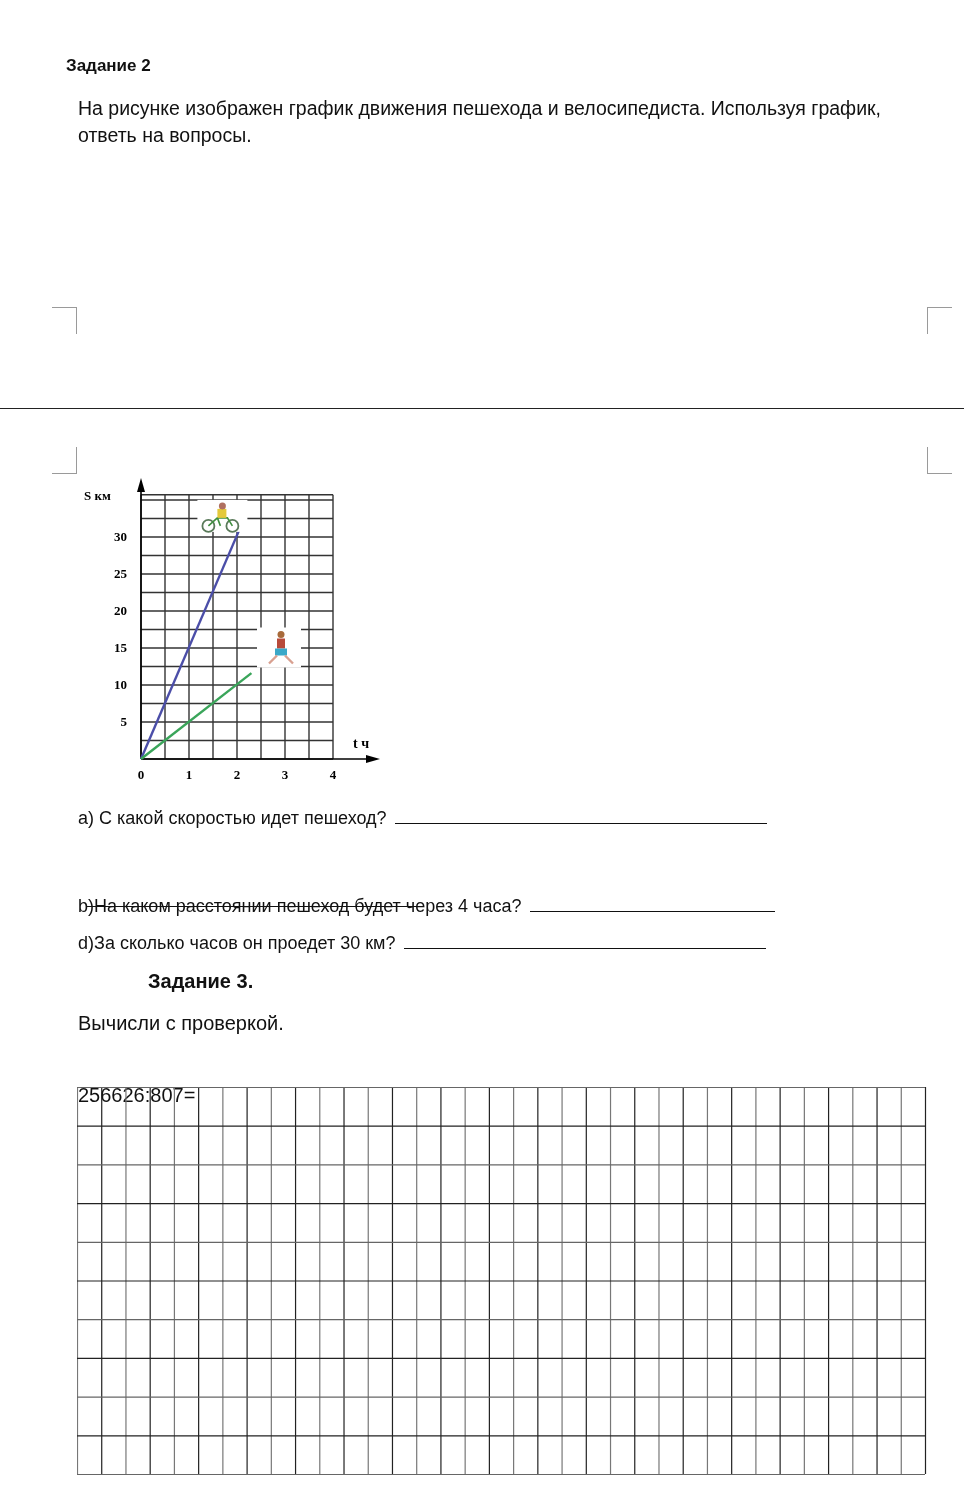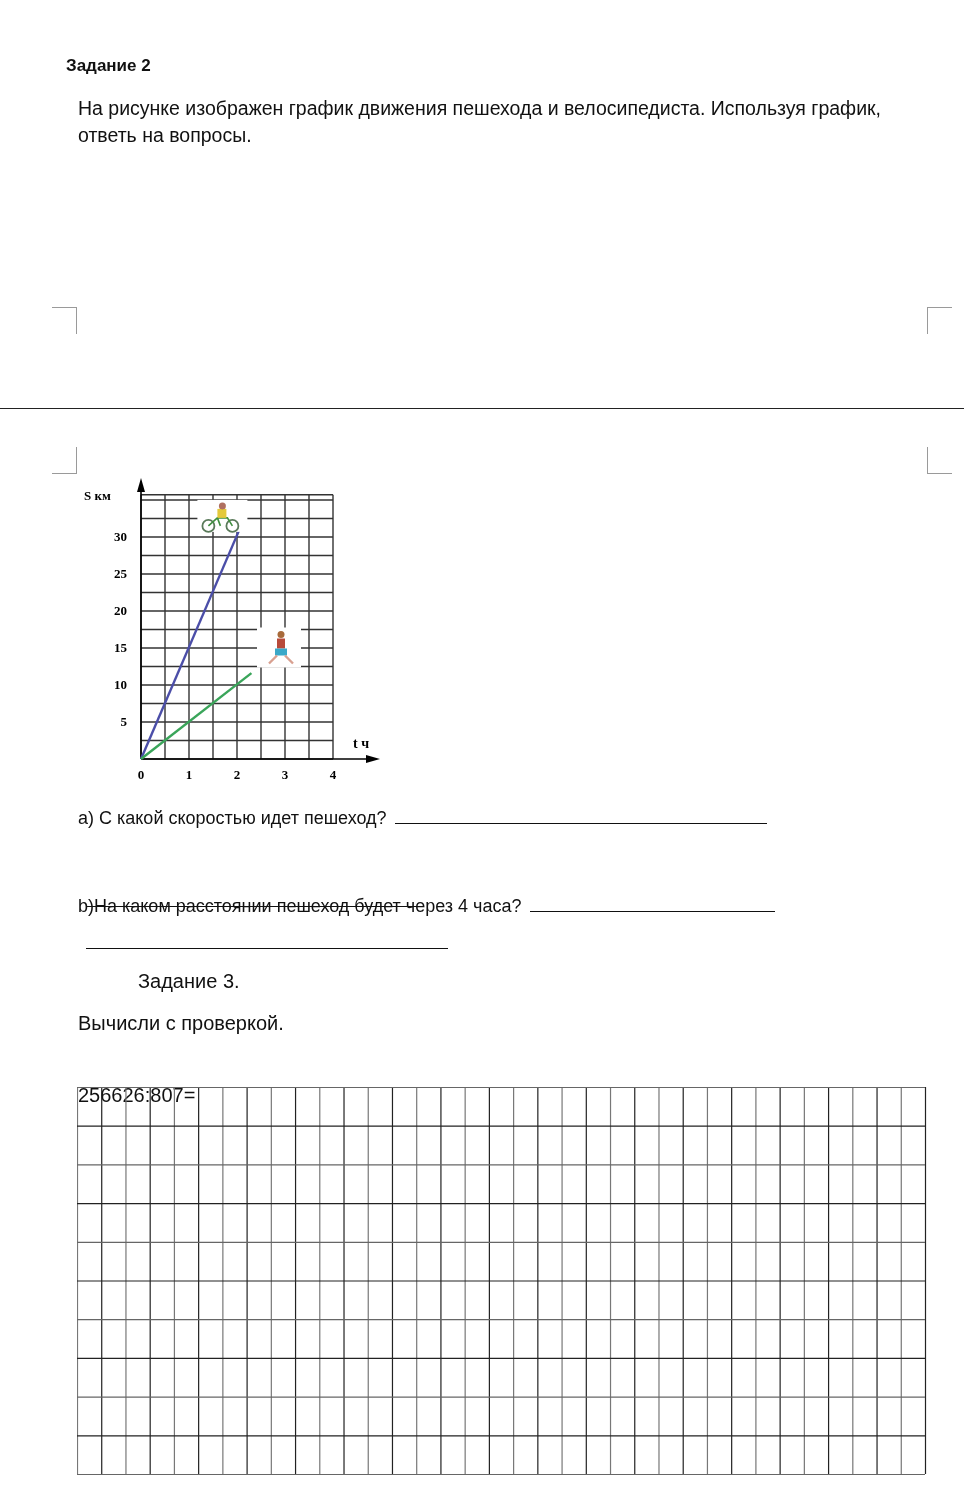--- a/index.html
+++ b/index.html
@@ -10,21 +10,21 @@
   .intro { left: 78px; top: 95px; width: 860px; font-size: 19.5px; line-height: 27px; }
   .crop { position: absolute; border-color: #9a9a9a; border-style: solid; width: 24px; height: 26px; }
   .crop.tl { left: 52px; top: 307px; border-width: 1px 1px 0 0; }
   .crop.tr { left: 927px; top: 307px; border-width: 1px 0 0 1px; }
   .crop.bl { left: 52px; top: 447px; border-width: 0 1px 1px 0; }
   .crop.br { left: 927px; top: 447px; border-width: 0 0 1px 1px; }
   .page-sep { left: 0; top: 408px; width: 964px; height: 0; border-top: 1.5px solid #222; }
   #chart { left: 70px; top: 470px; }
   .q { left: 78px; font-size: 18px; }
   .q .ans { display: inline-block; border-bottom: 1.3px solid #111; height: 17px; vertical-align: baseline; margin-left: 8px; }
-  .title3 { left: 138px; top: 970px; font-size: 20px; font-weight: 400; }
+  .title3 { left: 148px; top: 970px; font-size: 20px; font-weight: 700; }
   .sub3 { left: 78px; top: 994px; font-size: 20px; margin-top: 18px; }
   .expr { left: 78px; top: 1084px; font-size: 20px; font-weight: 500; }
   #workgrid { left: 77px; top: 1087px; }
 </style>
 </head>
 <body>
 
 <div class="abs title2">Задание 2</div>
 <div class="abs intro">На рисунке изображен график движения пешехода и велосипедиста. Используя график, ответь на вопросы.</div>
 
@@ -103,21 +103,21 @@
       </g>
     </g>
   <text id="ylabel" x="14" y="30" font-family="Liberation Serif, serif" font-weight="bold" font-size="13">S км</text>
   <text id="xlabel" x="283" y="278" font-family="Liberation Serif, serif" font-weight="bold" font-size="14">t ч</text>
 </svg>
 
 <div id="questions">
     <div class="abs q" style="top: 806px;"><span>а) С какой скоростью идет пешеход?</span><span class="ans" style="width: 372px;"></span></div>
     <div class="abs q" style="top: 894px;"><span>b)На каком расстоянии пешеход будет через 4 часа?</span><span class="ans" style="width: 245px;"></span></div>
     <div class="abs q" style="top: 889px;"><span class="ans" style="width: 332px;"></span></div>
-    <div class="abs q" style="top: 931px;"><span class="ans" style="width: 362px;"></span></div>
+    <div class="abs q" style="top: 931px;"><span>d)За сколько часов он проедет 30 км?</span><span class="ans" style="width: 362px;"></span></div>
   </div>
 
 <div class="abs title3">Задание 3.</div>
 <div class="abs sub3">Вычисли с проверкой.</div>
 <div class="abs expr">256626:807=</div>
 
 <svg id="workgrid" class="abs" width="850" height="390">
     <line x1="0.5" y1="0" x2="0.5" y2="387" stroke="#777" stroke-width="1.2"></line>
     <line x1="24.728571428571428" y1="0" x2="24.728571428571428" y2="387" stroke="#222" stroke-width="1.2"></line>
     <line x1="48.957142857142856" y1="0" x2="48.957142857142856" y2="387" stroke="#777" stroke-width="1.2"></line>

